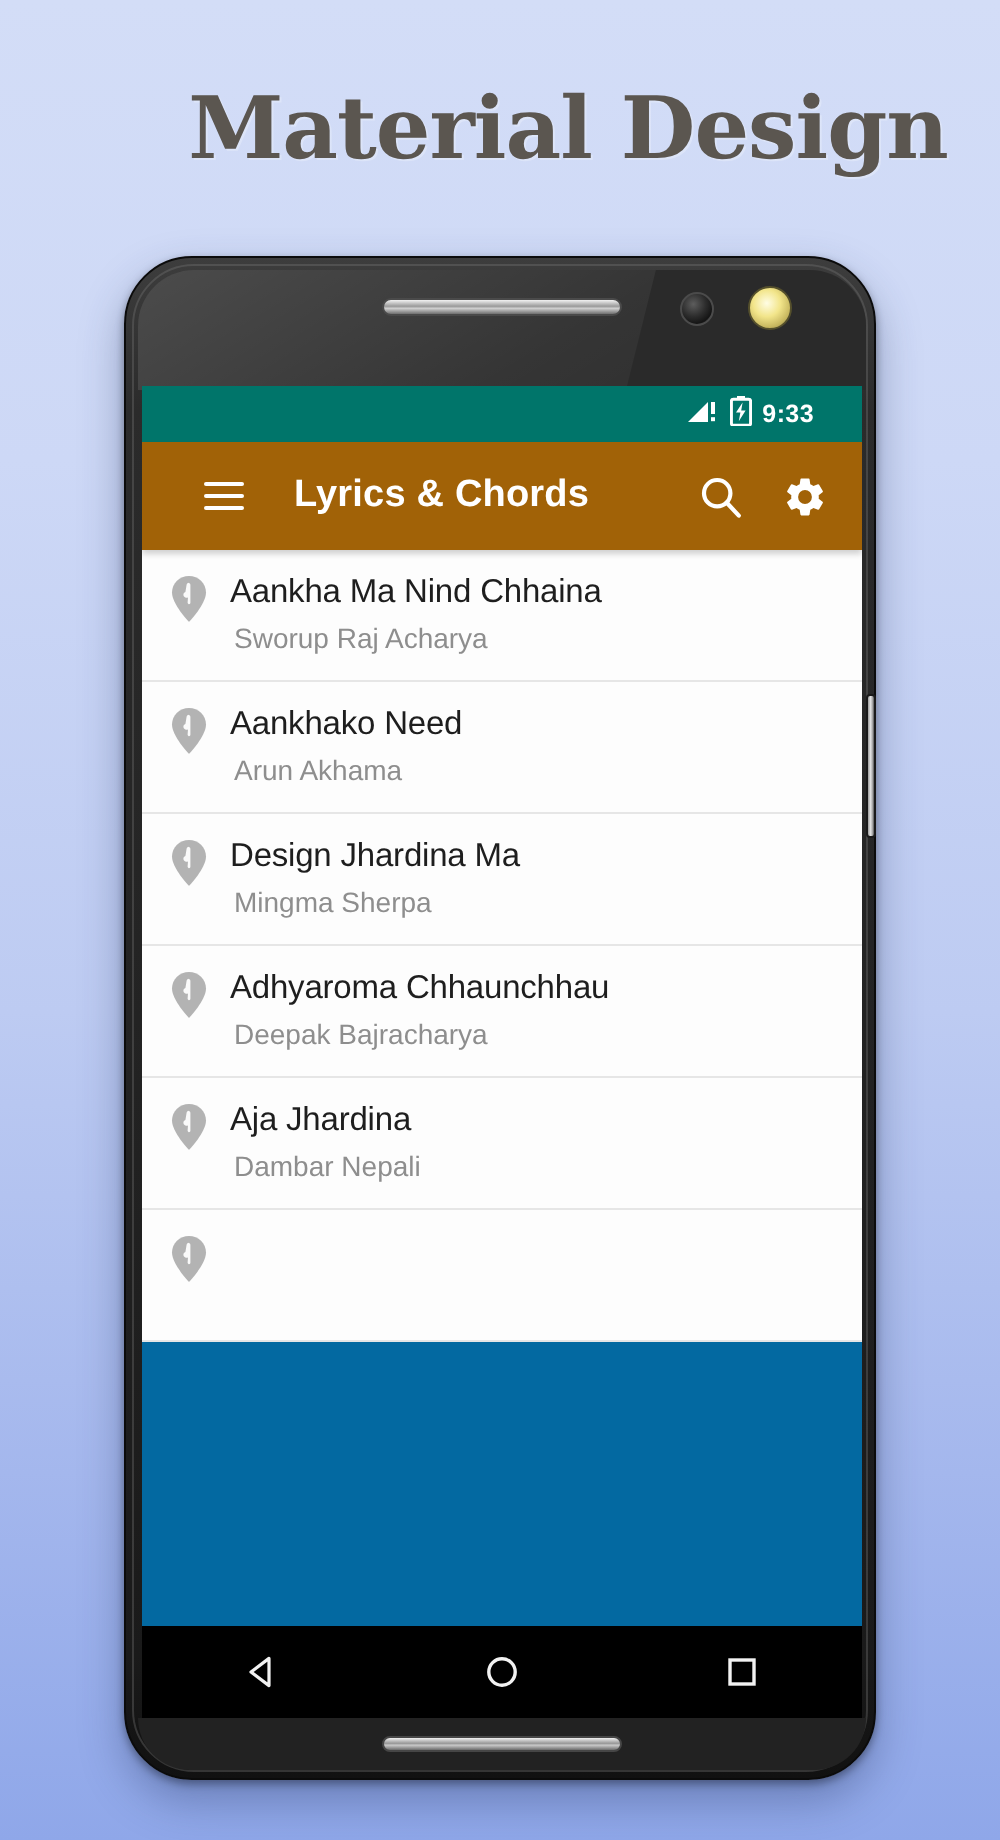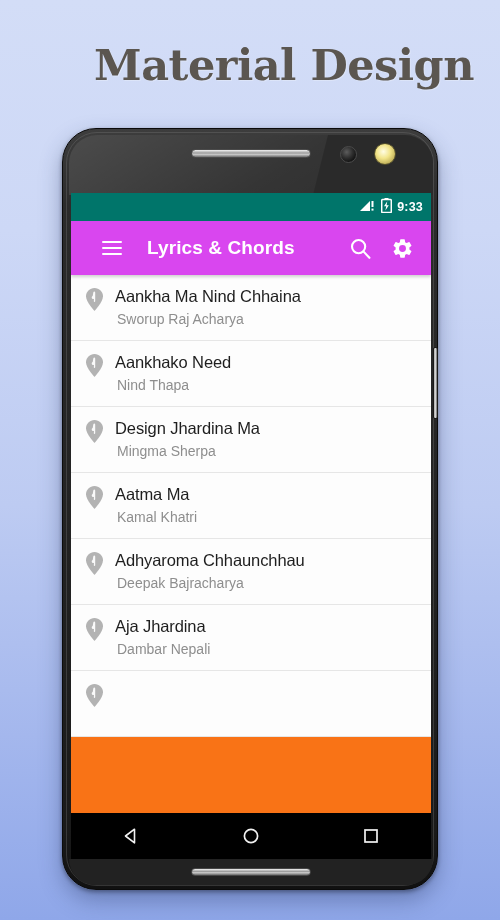--- a/index.html
+++ b/index.html
@@ -79,46 +79,46 @@
 
   
   .screen{
     position:absolute;left:8px;top:64px;width:360px;height:620px;
     background:#fafafa;overflow:hidden;
   }
 
   .statusbar{
     height:28px;background:#00756a;
     display:flex;align-items:center;justify-content:flex-end;
-    padding-right:8px;color:#fff;
+    padding-right:24px;color:#fff;
     font-size:12.5px;font-weight:bold;
   }
   .sb-icons{display:flex;align-items:center;gap:6px;}
   .sb-time{margin-left:5px;letter-spacing:.2px;}
 
   .appbar{
-    height:54px;background:#d946ef;
+    height:54px;background:#a16207;
     display:flex;align-items:center;
     padding:0 14px;
     box-shadow:0 2px 3px rgba(0,0,0,.18);
     position:relative;z-index:2;justify-content:center;
   }
   .appbar-title{
     color:#fff;font-size:19px;font-weight:bold;
     margin-left:20px;flex:1;letter-spacing:.1px;
   }
   .appbar-action{
     width:30px;height:30px;display:flex;align-items:center;justify-content:center;
     margin-left:12px;
   }
   .hamburger{width:20px;height:14px;display:flex;flex-direction:column;justify-content:space-between;}
   .hamburger i{display:block;height:2px;background:#fff;border-radius:1px;}
 
   
-  .list{height:572px;overflow:hidden;background:#f97316;position:relative;}
+  .list{height:572px;overflow:hidden;background:#0369a1;position:relative;}
   .row{
     display:flex;align-items:flex-start;
     padding:11px 14px 10px 14px;
     border-bottom:1px solid #e6e6e6;
     background:#fdfdfd;
     height:44px;
   }
   .row-icon{width:26px;flex:none;padding-top:2px;}
   .row-text{margin-left:4px;}
   .row-title{
@@ -222,49 +222,37 @@
 
       <div class="row">
         <span class="row-icon">
           <svg width="19" height="23" viewBox="0 0 19 23">
             <path d="M9.5 0C4.8 0 1 3.7 1 8.3c0 5.9 8.5 14.7 8.5 14.7S18 14.2 18 8.3C18 3.7 14.2 0 9.5 0z" fill="#b3b3b3"></path>
             <path d="M9.5 3.4c-.6 0-1.1.4-1.2 1L7.7 8c-.6.2-1 .7-1 1.4 0 .8.7 1.5 1.5 1.5.3 0 .6-.1.8-.2l-.2 2.6c0 .4.3.8.7.8s.7-.3.7-.8V4.5c0-.6-.5-1.1-1.1-1.1h.4z" fill="#fafafa"></path>
           </svg>
         </span>
         <div class="row-text">
           <div class="row-title">Aankhako Need</div>
-          <div class="row-sub">Nind Thapa</div>
+          <div class="row-sub">Arun Akhama</div>
         </div>
       </div>
 
       <div class="row">
         <span class="row-icon">
           <svg width="19" height="23" viewBox="0 0 19 23">
             <path d="M9.5 0C4.8 0 1 3.7 1 8.3c0 5.9 8.5 14.7 8.5 14.7S18 14.2 18 8.3C18 3.7 14.2 0 9.5 0z" fill="#b3b3b3"></path>
             <path d="M9.5 3.4c-.6 0-1.1.4-1.2 1L7.7 8c-.6.2-1 .7-1 1.4 0 .8.7 1.5 1.5 1.5.3 0 .6-.1.8-.2l-.2 2.6c0 .4.3.8.7.8s.7-.3.7-.8V4.5c0-.6-.5-1.1-1.1-1.1h.4z" fill="#fafafa"></path>
           </svg>
         </span>
         <div class="row-text">
           <div class="row-title">Design Jhardina Ma</div>
           <div class="row-sub">Mingma Sherpa</div>
         </div>
       </div>
 
-      <div class="row">
-        <span class="row-icon">
-          <svg width="19" height="23" viewBox="0 0 19 23">
-            <path d="M9.5 0C4.8 0 1 3.7 1 8.3c0 5.9 8.5 14.7 8.5 14.7S18 14.2 18 8.3C18 3.7 14.2 0 9.5 0z" fill="#b3b3b3"></path>
-            <path d="M9.5 3.4c-.6 0-1.1.4-1.2 1L7.7 8c-.6.2-1 .7-1 1.4 0 .8.7 1.5 1.5 1.5.3 0 .6-.1.8-.2l-.2 2.6c0 .4.3.8.7.8s.7-.3.7-.8V4.5c0-.6-.5-1.1-1.1-1.1h.4z" fill="#fafafa"></path>
-          </svg>
-        </span>
-        <div class="row-text">
-          <div class="row-title">Aatma Ma</div>
-          <div class="row-sub">Kamal Khatri</div>
-        </div>
-      </div>
 
       <div class="row">
         <span class="row-icon">
           <svg width="19" height="23" viewBox="0 0 19 23">
             <path d="M9.5 0C4.8 0 1 3.7 1 8.3c0 5.9 8.5 14.7 8.5 14.7S18 14.2 18 8.3C18 3.7 14.2 0 9.5 0z" fill="#b3b3b3"></path>
             <path d="M9.5 3.4c-.6 0-1.1.4-1.2 1L7.7 8c-.6.2-1 .7-1 1.4 0 .8.7 1.5 1.5 1.5.3 0 .6-.1.8-.2l-.2 2.6c0 .4.3.8.7.8s.7-.3.7-.8V4.5c0-.6-.5-1.1-1.1-1.1h.4z" fill="#fafafa"></path>
           </svg>
         </span>
         <div class="row-text">
           <div class="row-title">Adhyaroma Chhaunchhau</div>

